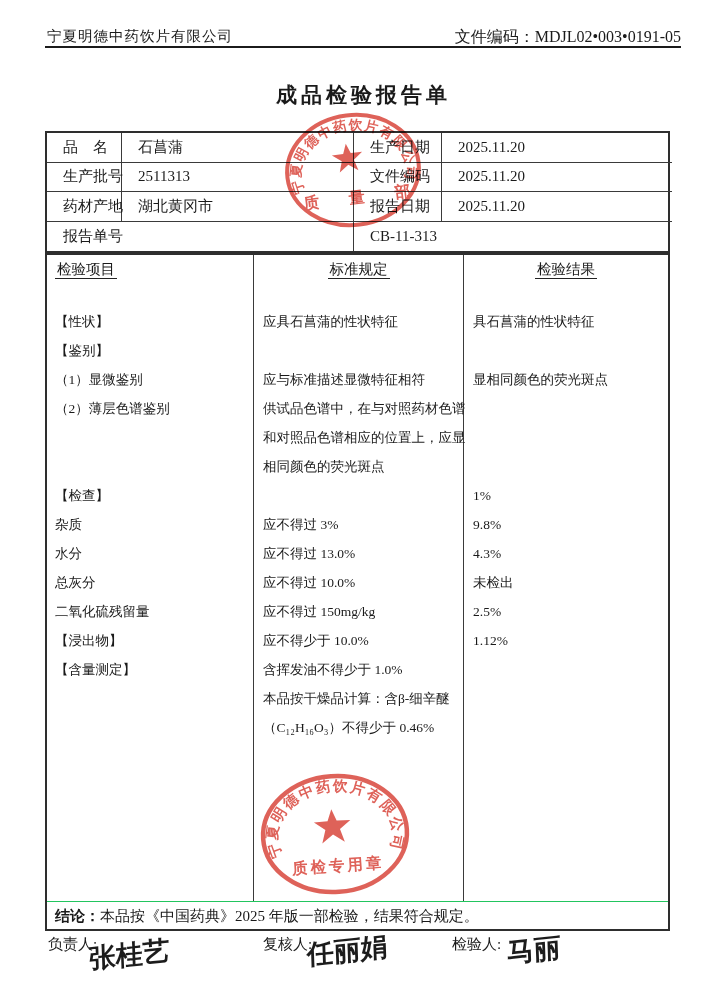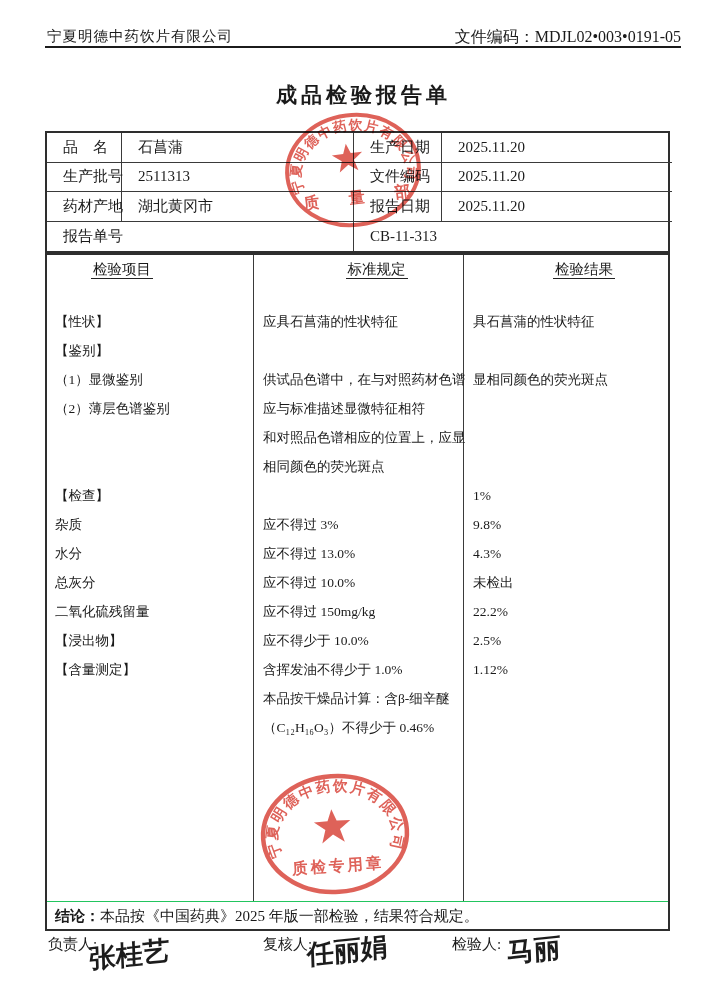--- a/index.html
+++ b/index.html
@@ -40,21 +40,21 @@
     border:2px solid #2e2e2e;box-sizing:border-box;
   }
   .cols-region{position:absolute;left:0;top:0;width:621px;height:646px;}
   .mcol{position:absolute;top:0;height:646px;box-sizing:border-box;}
   .mcol1{left:0;width:207px;border-right:1px solid #3a3a3a;}
   .mcol2{left:207px;width:210px;border-right:1px solid #3a3a3a;}
   .mcol3{left:417px;width:204px;}
   .mcol-header{position:absolute;top:5px;width:100%;font-size:14.5px;}
   .mcol1 .mcol-header{text-align:left;padding-left:8px;box-sizing:border-box;}
   .mcol2 .mcol-header,.mcol3 .mcol-header{text-align:center;}
-  .mcol-header span{border-bottom:1px solid #222;padding:0 2px 1px 2px;margin-left:36px;}
+  .mcol-header span{border-bottom:1px solid #222;padding:0 2px 1px 2px;}
   .tlines{position:absolute;top:52px;left:0;width:100%;}
   .tline{height:29px;line-height:29px;font-size:13.5px;white-space:nowrap;}
   .mcol1 .tline{padding-left:8px;}
   .mcol2 .tline{padding-left:9px;}
   .mcol3 .tline{padding-left:9px;}
 
   .conclusion-row{
     position:absolute;left:0;top:646px;width:621px;height:28px;
     border-top:1px solid #22c55e;line-height:28px;font-size:15px;
     padding-left:8px;box-sizing:border-box;white-space:nowrap;
@@ -126,22 +126,22 @@
           <div class="tline">【含量测定】</div>
           <div class="tline">&nbsp;</div>
           <div class="tline">&nbsp;</div>
         </div>
     </div>
     <div class="mcol mcol2">
       <div class="mcol-header"><span>标准规定</span></div>
       <div class="tlines">
           <div class="tline">应具石菖蒲的性状特征</div>
           <div class="tline">&nbsp;</div>
+          <div class="tline">应与标准描述显微特征相符</div>
           <div class="tline">供试品色谱中，在与对照药材色谱</div>
-          <div class="tline">应与标准描述显微特征相符</div>
           <div class="tline">和对照品色谱相应的位置上，应显</div>
           <div class="tline">相同颜色的荧光斑点</div>
           <div class="tline">&nbsp;</div>
           <div class="tline">应不得过 3%</div>
           <div class="tline">应不得过 13.0%</div>
           <div class="tline">应不得过 10.0%</div>
           <div class="tline">应不得过 150mg/kg</div>
           <div class="tline">应不得少于 10.0%</div>
           <div class="tline">含挥发油不得少于 1.0%</div>
           <div class="tline">本品按干燥品计算：含β-细辛醚</div>
@@ -154,21 +154,20 @@
           <div class="tline">具石菖蒲的性状特征</div>
           <div class="tline">&nbsp;</div>
           <div class="tline">显相同颜色的荧光斑点</div>
           <div class="tline">&nbsp;</div>
           <div class="tline">&nbsp;</div>
           <div class="tline">&nbsp;</div>
           <div class="tline">1%</div>
           <div class="tline">9.8%</div>
           <div class="tline">4.3%</div>
           <div class="tline">未检出</div>
-          <div class="tline">22.2%</div>
           <div class="tline">2.5%</div>
           <div class="tline">1.12%</div>
           <div class="tline">&nbsp;</div>
         </div>
     </div>
   </div>
   <div class="conclusion-row">
     <b>结论：</b><span>本品按《中国药典》2025 年版一部检验，结果符合规定。</span>
   </div>
 </div>

